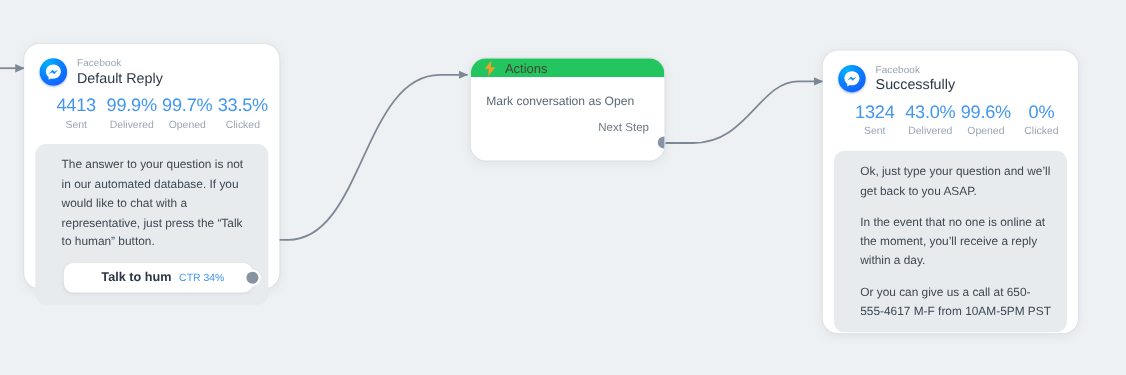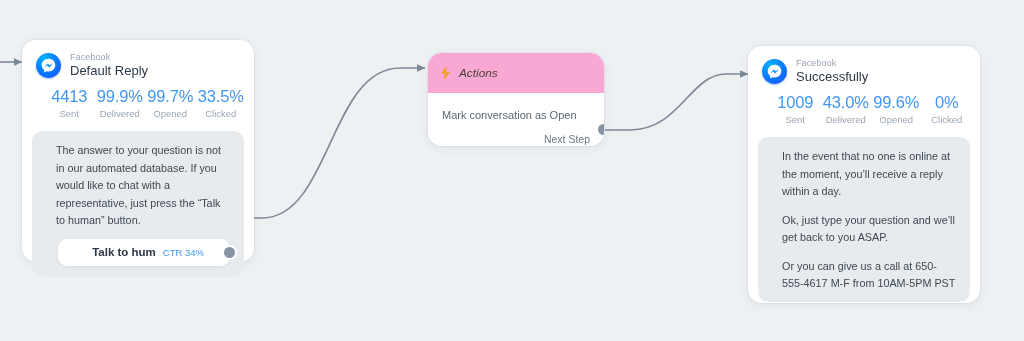--- a/index.html
+++ b/index.html
@@ -146,26 +146,25 @@
     border-radius: 50%;
     background: #8793a3;
     box-shadow: 0 0 0 2px #ffffff;
   }
 
   
   #actions-card {
     overflow: hidden;
   }
   .actions-head {
-    background: #f9a8d4;
-    height: 40px;
+    background: #22c55e;
+    height: 17px;
     display: flex;
     align-items: center;
     padding: 0 12px;
-    font-style: italic;
   }
   .bolt { flex: 0 0 auto; display: block; }
   .actions-title {
     font-size: 11.8px;
     color: #4a4336;
     margin-left: 8px;
   }
   .actions-body {
     padding: 16px 14px 0 14px;
   }
@@ -275,37 +274,37 @@
         </svg>
       </span>
       <span class="head-text">
         <span class="platform">Facebook</span>
         <span class="card-title">Successfully</span>
       </span>
     </div>
 
     <div class="stats">
       <div class="stat">
-        <span class="stat-val">1009</span>
+        <span class="stat-val">1324</span>
         <span class="stat-lbl">Sent</span>
       </div>
       <div class="stat">
         <span class="stat-val">43.0%</span>
         <span class="stat-lbl">Delivered</span>
       </div>
       <div class="stat">
         <span class="stat-val">99.6%</span>
         <span class="stat-lbl">Opened</span>
       </div>
       <div class="stat">
         <span class="stat-val">0%</span>
         <span class="stat-lbl">Clicked</span>
       </div>
     </div>
 
     <div class="bubble">
+      <p>Ok, just type your question and we’ll get back to you ASAP.</p>
       <p>In the event that no one is online at the moment, you’ll receive a reply within a day.</p>
-      <p>Ok, just type your question and we’ll get back to you ASAP.</p>
       <p>Or you can give us a call at 650-555-4617 M-F from 10AM-5PM PST</p>
     </div>
   </div>
 
 </div>
 
 </body></html>

